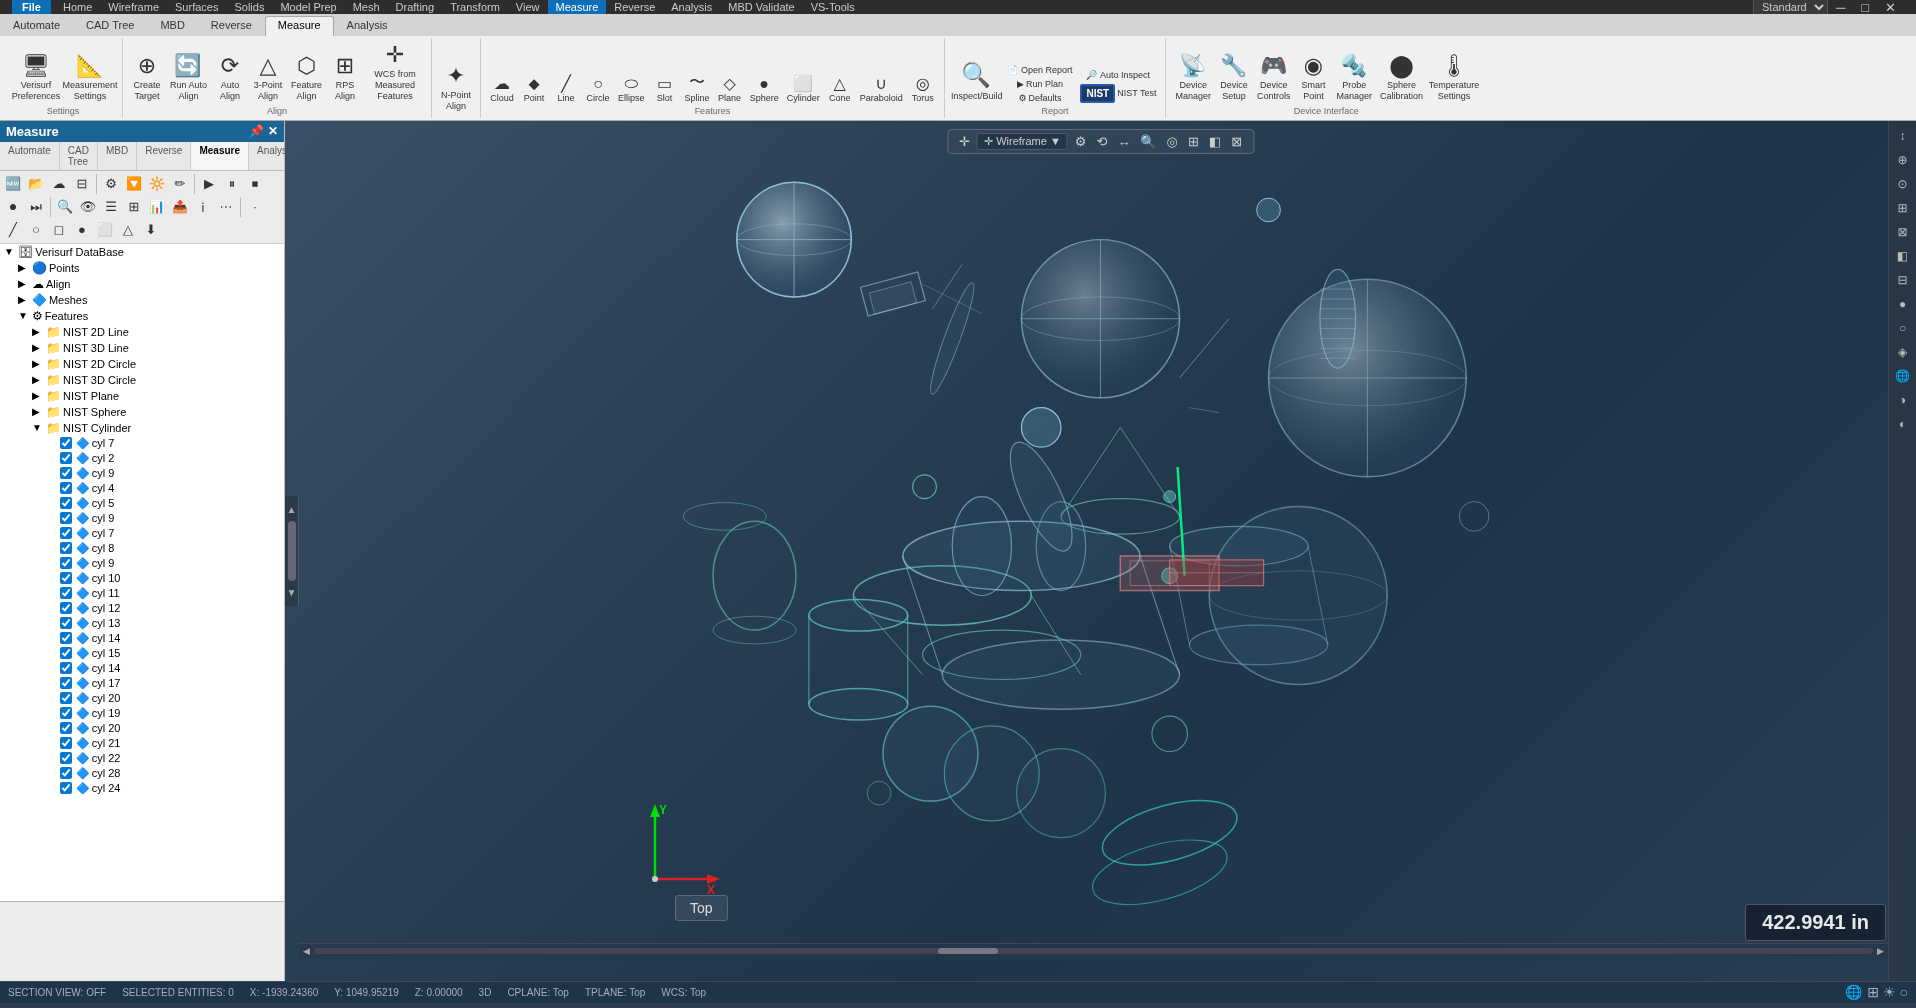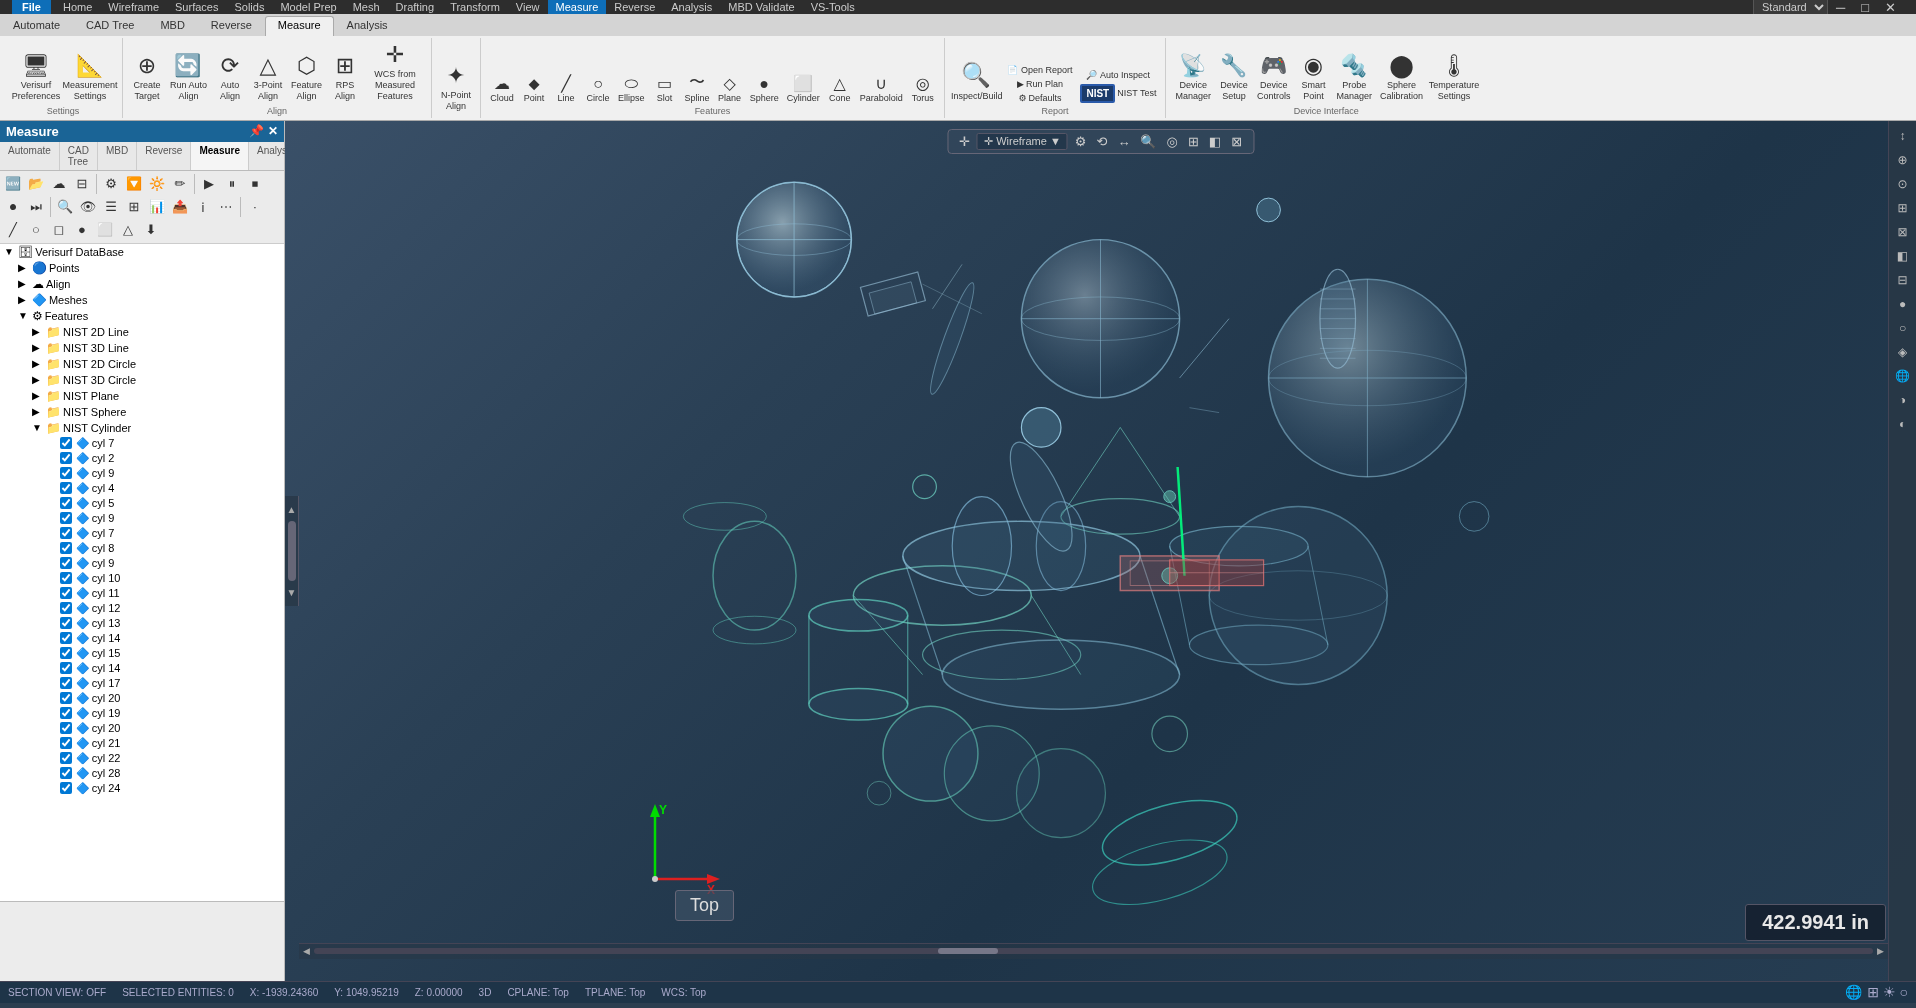--- a/index.html
+++ b/index.html
@@ -912,21 +912,21 @@
         <text x="34" y="15" fill="#00dd00" font-size="12" font-weight="bold">Y</text>
 
         <line x1="30" y1="80" x2="90" y2="80" stroke="#dd2020" stroke-width="2.5"></line>
         <polygon points="95,80 82,75 82,85" fill="#dd2020"></polygon>
         <text x="82" y="95" fill="#dd2020" font-size="12" font-weight="bold">X</text>
 
         <circle cx="30" cy="80" r="3" fill="#cccccc"></circle>
       </svg>
     </div>
 
-    <div id="top-label" style="position:absolute;bottom:60px;left:390px;background:rgba(60,80,100,0.7);border:1px solid #667;color:#ddd;padding:4px 14px;font-size:18px;border-radius:3px;">Top</div>
+    <div id="top-label" style="position:absolute;bottom:60px;left:390px;background:rgba(60,80,100,0.7);border:1px solid #667;color:#ddd;padding:4px 14px;font-size:14px;border-radius:3px;">Top</div>
 
     <div id="measurement-display">422.9941 in</div>
 
     <div id="right-toolbar">
       <div class="rt-btn">↕</div>
       <div class="rt-btn">⊕</div>
       <div class="rt-btn">⊙</div>
       <div class="rt-btn">⊞</div>
       <div class="rt-btn">⊠</div>
       <div class="rt-btn">◧</div>

